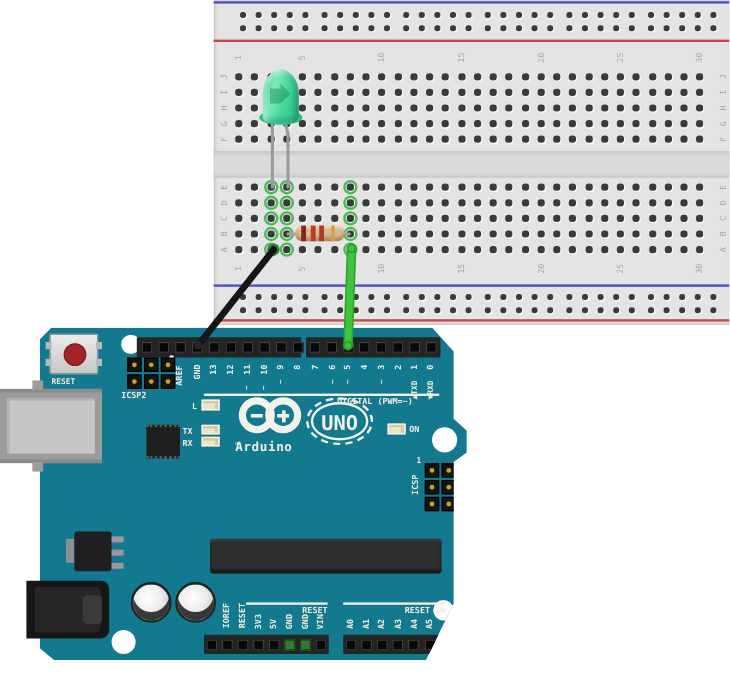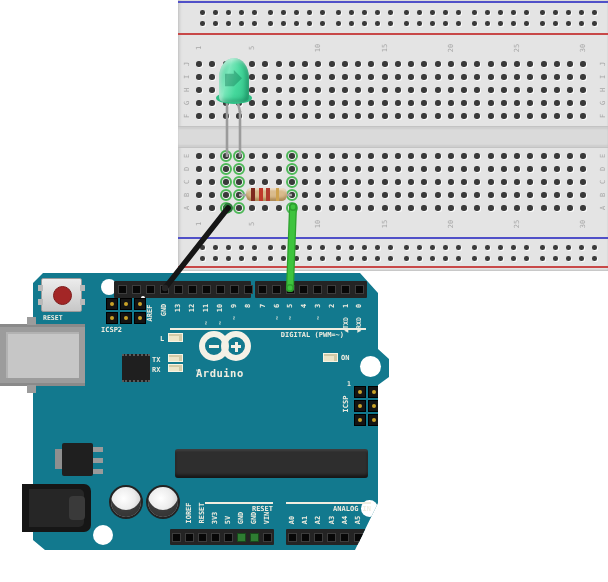--- a/index.html
+++ b/index.html
@@ -624,41 +624,44 @@
     <div class="logo-c" style="left:166px;top:58px">
       <span class="h" style="left:4px;top:8px;width:10px;height:3px"></span>
     </div>
     <div class="logo-c" style="left:188px;top:58px">
       <span class="h" style="left:4px;top:8px;width:10px;height:3px"></span>
       <span class="h" style="left:7.5px;top:4.5px;width:3px;height:10px"></span>
     </div>
     <div class="sk" style="left:163px;top:96px;font-size:10.5px;letter-spacing:.5px">
       <span>Arduino</span><span style="position:relative;font-size:6px;top:-3px">™</span>
     </div>
+    <div id="uno-oval-outer" style="left:222px;top:58px;width:56px;height:40px">
+      <div id="uno-oval-inner" style="left:2px;top:2px;width:48px;height:32px;font-size:17px;line-height:32px">UNO</div>
+    </div>
 
     <div class="ledbox" style="left:290px;top:80px"></div>
     <div class="sk" style="left:308px;top:81px">ON</div>
 
     <div id="icsp"></div>
     <div class="sk rot" style="left:300px;top:126px;width:26px">ICSP</div>
     <div class="sk" style="left:314px;top:107px;font-size:6.5px">1</div>
 
     <div id="main-ic"></div>
     <div id="vreg-tab"></div>
     <div id="vreg-body"></div>
     <div class="vreg-leg" style="top:174px"></div>
     <div class="vreg-leg" style="top:185px"></div>
     <div class="vreg-leg" style="top:196px"></div>
     <div class="cap" style="left:76px;top:212px"></div>
     <div class="cap" style="left:113px;top:212px"></div>
 
     <div class="sline" style="left:172px;top:229px;width:68px"></div>
     <div class="sk" style="left:190px;top:232px;width:50px;text-align:right">RESET</div>
     <div class="sline" style="left:253px;top:229px;width:85px"></div>
-    <div class="sk" style="left:258px;top:232px;width:80px;text-align:right">ANALOG IN</div>
+    <div class="sk" style="left:258px;top:232px;width:80px;text-align:right">RESET IN</div>
   <div class="sk rot" style="left: 105.3px; top: 34.7px; width: 23.4px; font-size: 7px;">AREF</div>
       <div class="sk rot" style="left: 121.6px; top: 32.4px; width: 18.8px; font-size: 7px;">GND</div>
       <div class="sk rot" style="left: 137.9px; top: 30.1px; width: 14.2px; font-size: 7px;">13</div>
       <div class="sk rot" style="left: 151.9px; top: 30.1px; width: 14.2px; font-size: 7px;">12</div>
       <div class="sk rot" style="left: 165.9px; top: 30.1px; width: 14.2px; font-size: 7px;">11</div>
       <div class="sk rot" style="left: 168.2px; top: 45px; width: 9.6px; font-size: 6.5px;">~</div>
       <div class="sk rot" style="left: 179.9px; top: 30.1px; width: 14.2px; font-size: 7px;">10</div>
       <div class="sk rot" style="left: 182.2px; top: 45px; width: 9.6px; font-size: 6.5px;">~</div>
       <div class="sk rot" style="left: 196.2px; top: 27.8px; width: 9.6px; font-size: 7px;">9</div>
       <div class="sk rot" style="left: 196.2px; top: 40.4px; width: 9.6px; font-size: 6.5px;">~</div>

